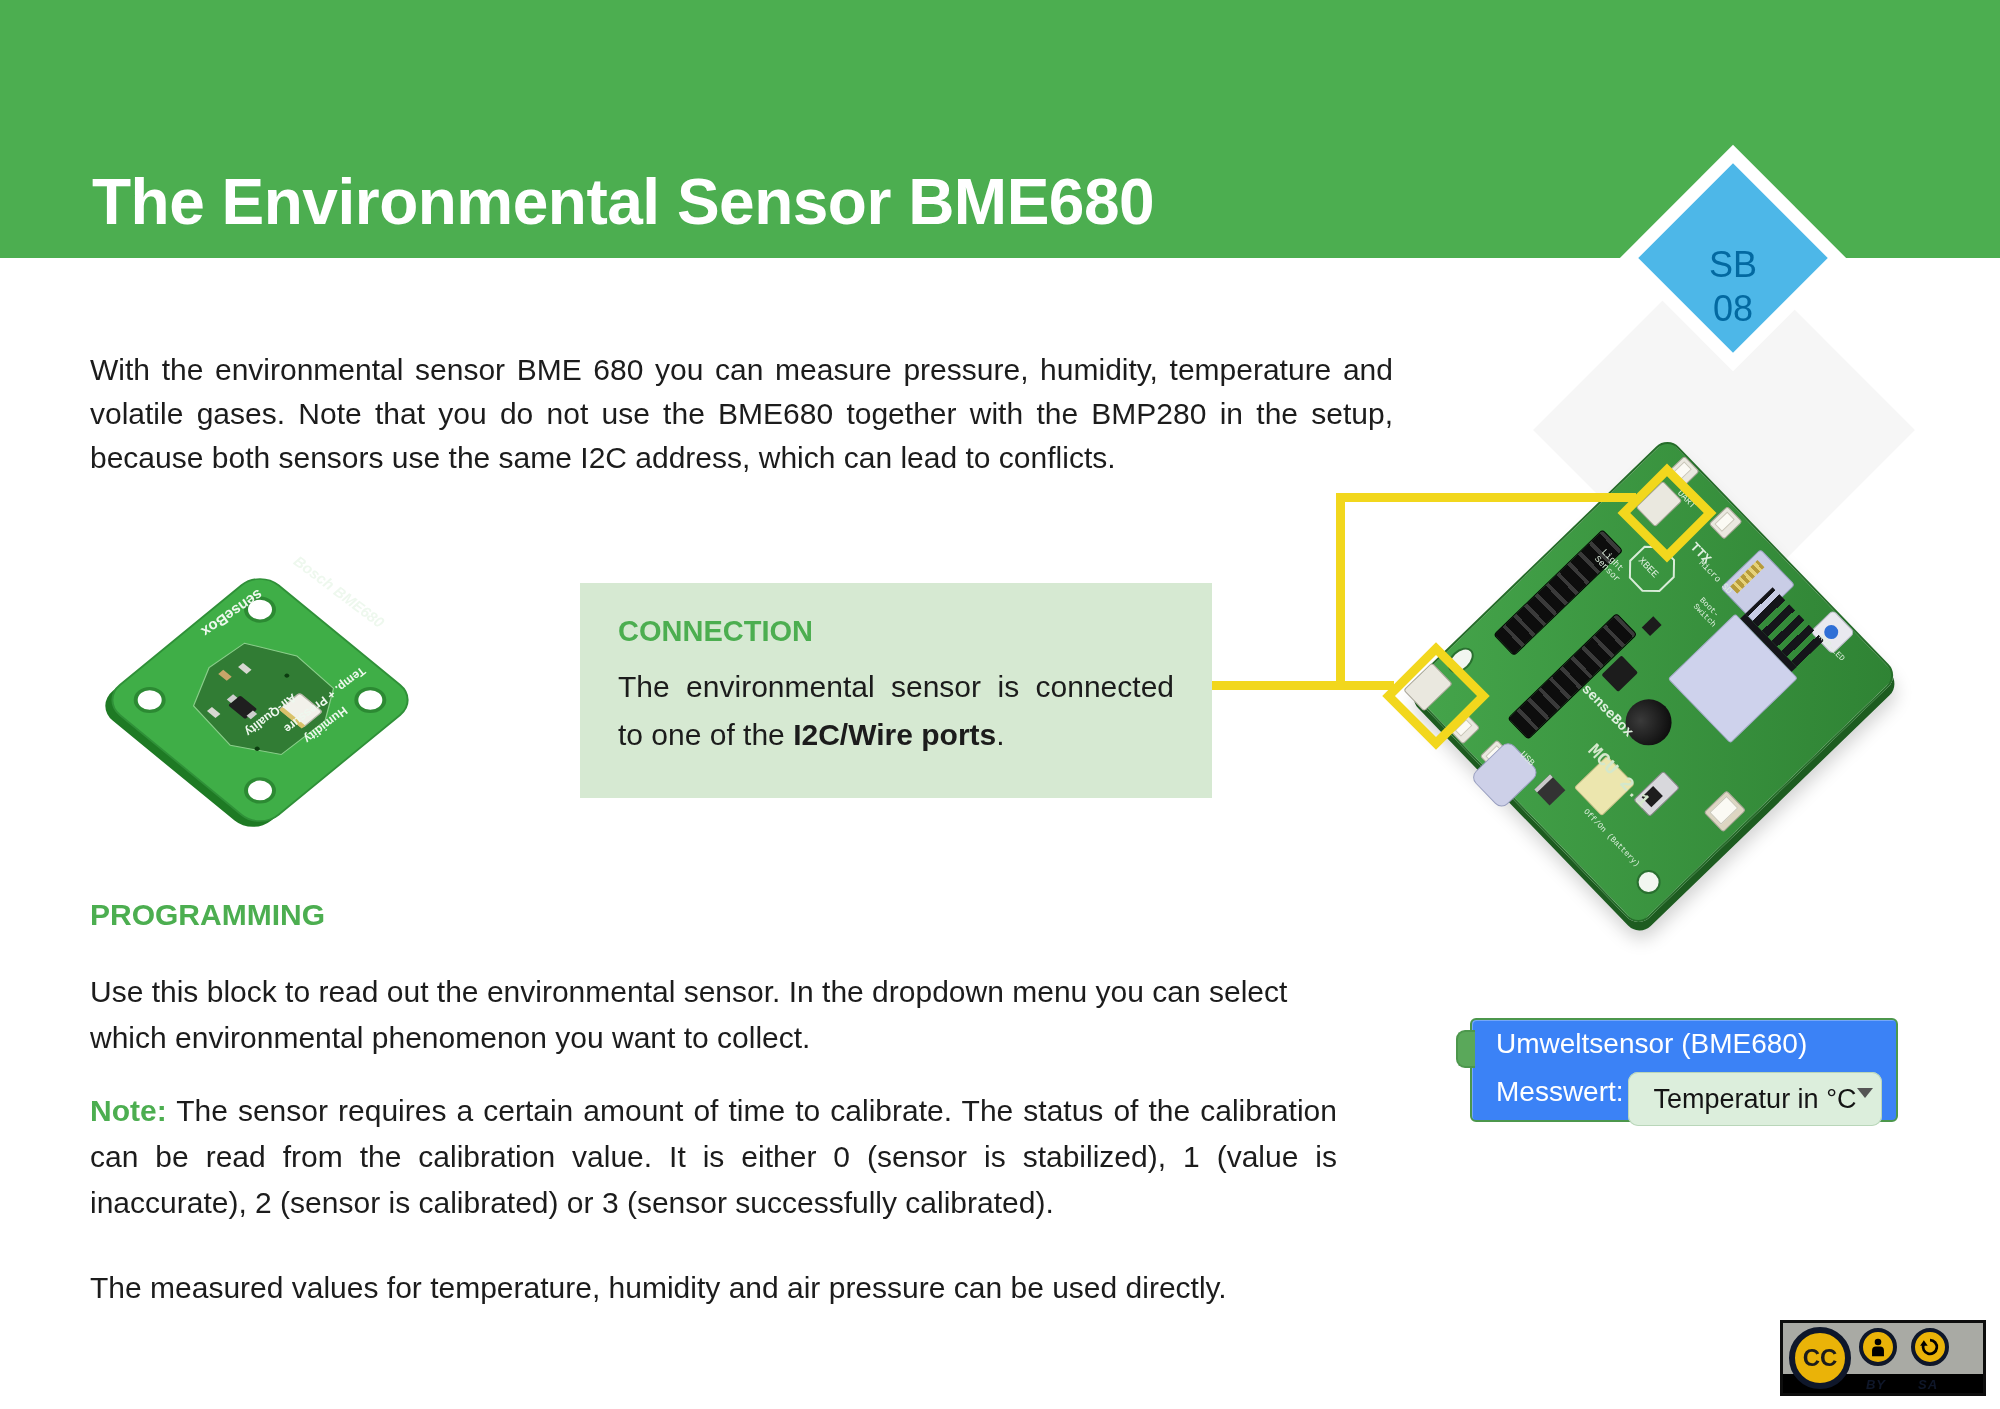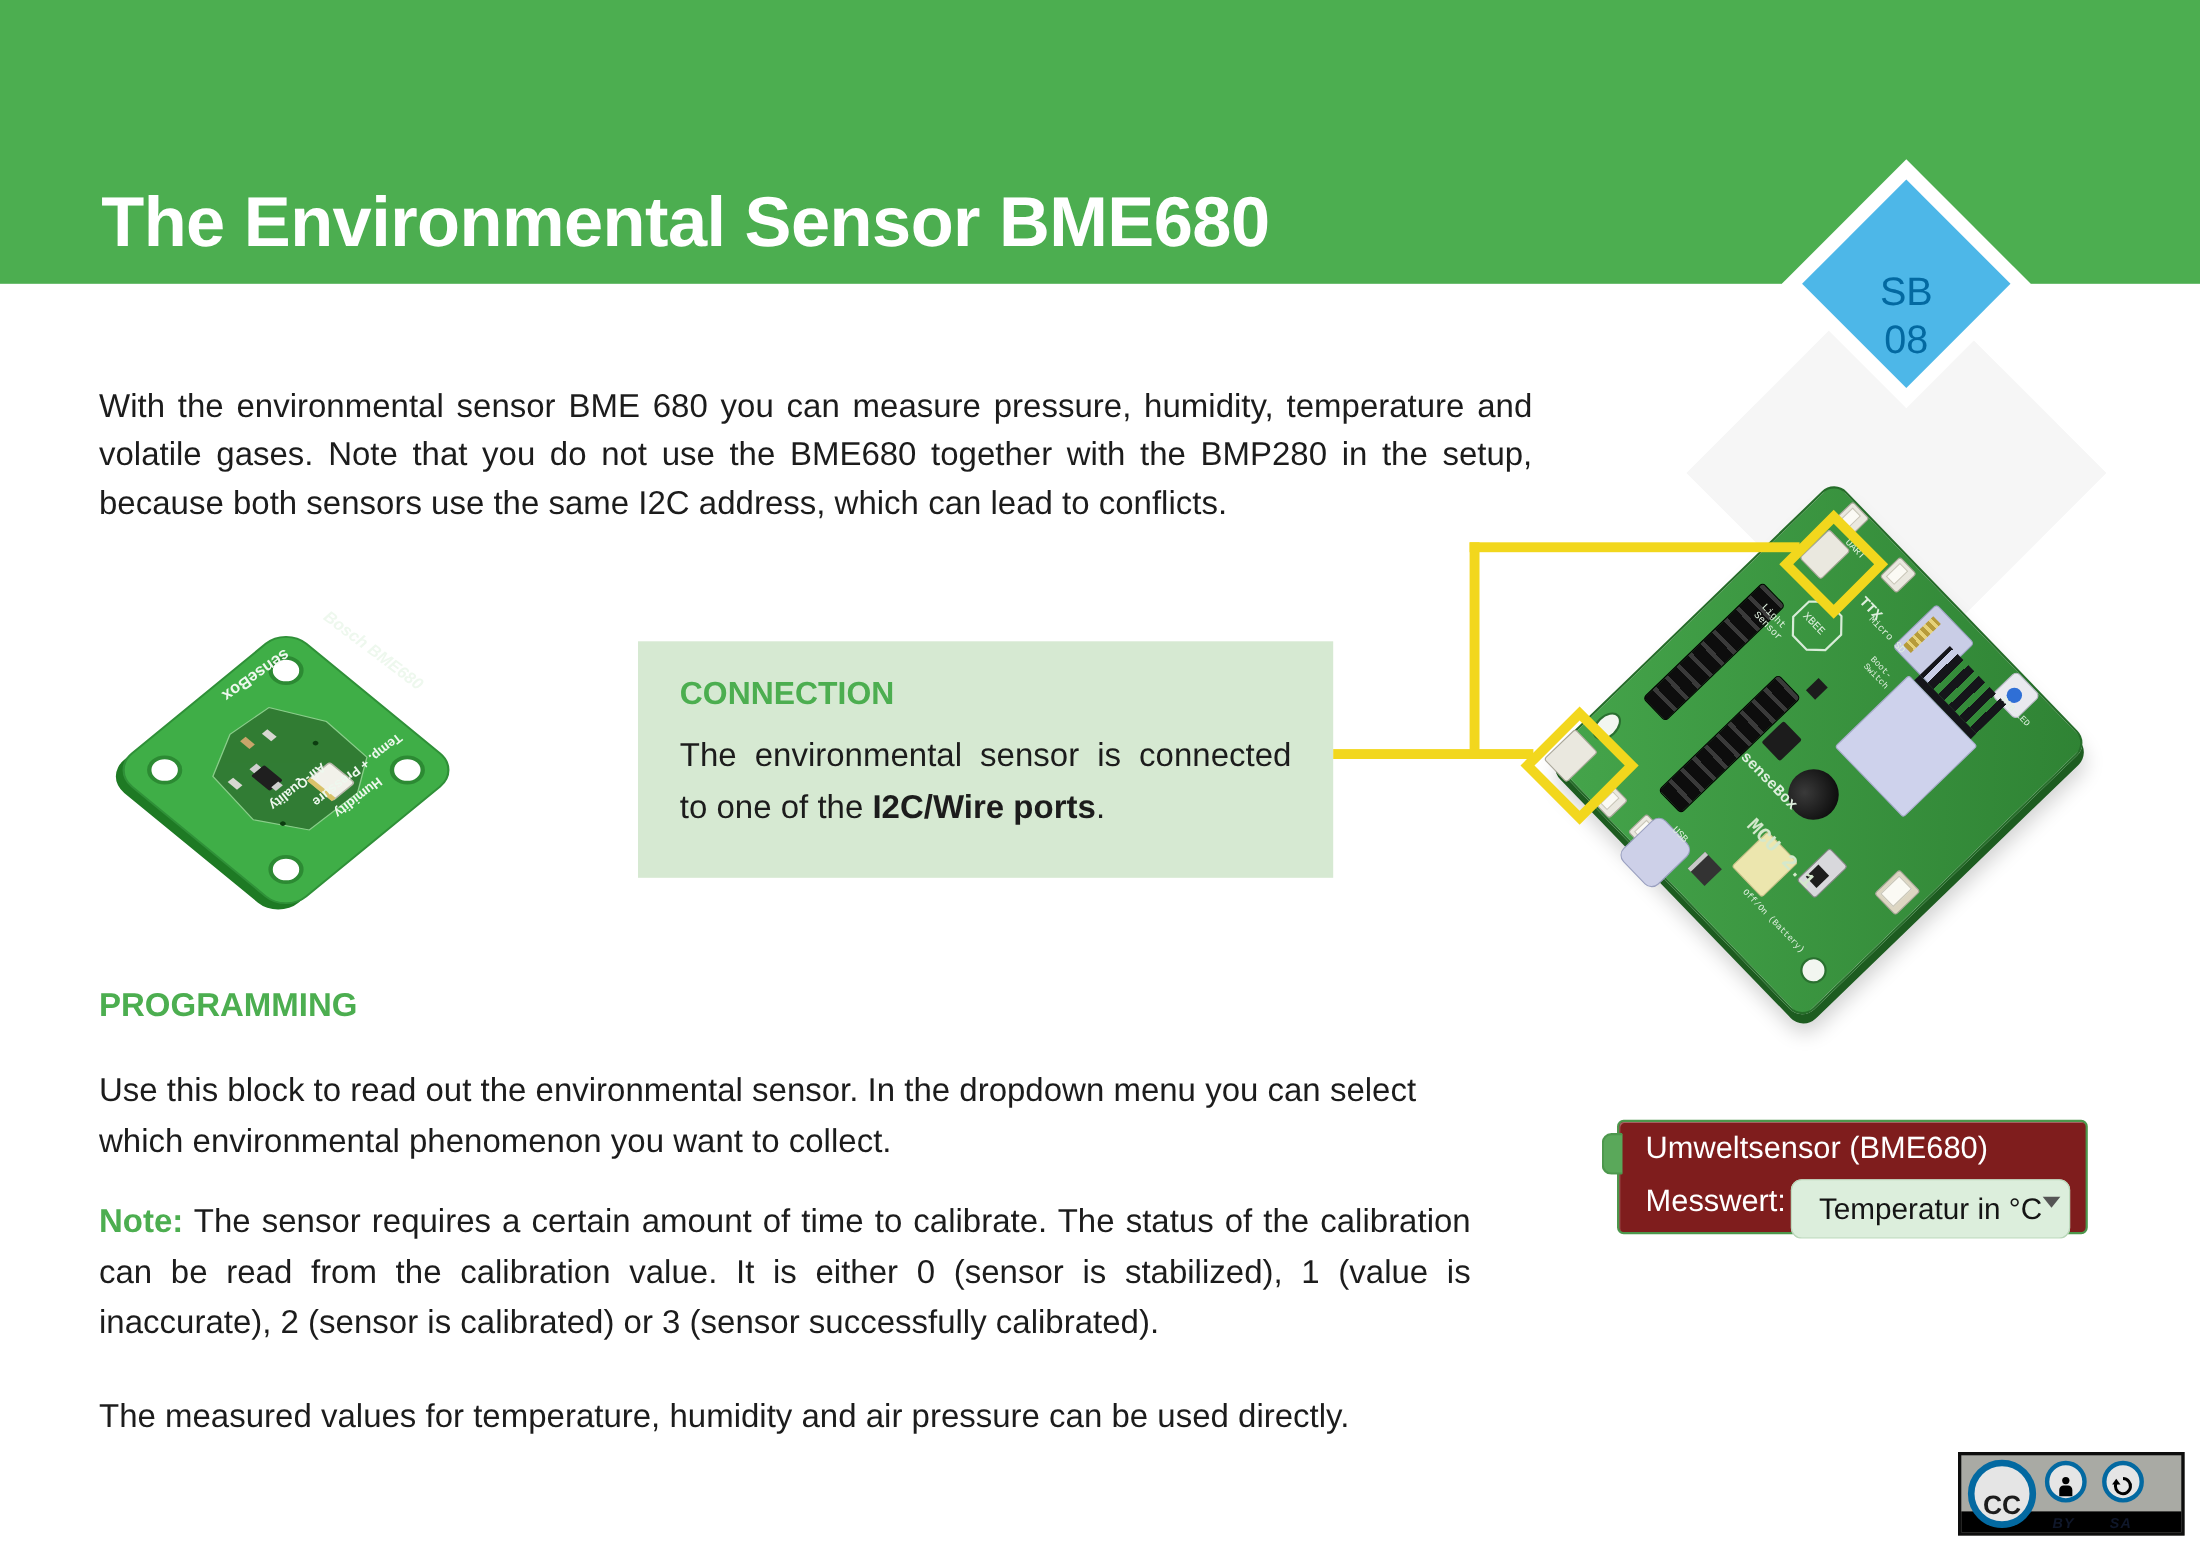--- a/index.html
+++ b/index.html
@@ -55,39 +55,39 @@
             background:linear-gradient(135deg,#45a54b,#2f8334);
             border:2px solid #256d29;box-shadow:-5px 7px 0 #1d5c20, -10px 14px 18px rgba(0,0,0,.18);}
   .hdr-strip{background:repeating-linear-gradient(90deg,#0d0d0d 0 11px,#3a3a3a 11px 15px);
              border-radius:4px;border:1px solid #000;}
   .jst{background:#eae8df;border:1px solid #aaa79a;border-radius:3px;}
   .jst .slot{position:absolute;left:3px;top:3px;right:3px;bottom:6px;background:#fbfaf4;
              border:1px solid #c9c6b8;}
   .bl{position:absolute;color:#dff0df;font-family:"Liberation Mono",monospace;white-space:pre;}
 
   
-  .block{left:1470px;top:1018px;width:424px;height:100px;background:#7f1d1d;
+  .block{left:1470px;top:1018px;width:424px;height:100px;background:#3b82f6;
          border:2px solid #4c974c;border-radius:6px;z-index:3;
          box-shadow:inset 1px 1px 0 rgba(255,255,255,.3);}
   .block-tab{position:absolute;left:-16px;top:10px;width:17px;height:34px;background:#5aa85a;
              border:2px solid #4c974c;border-right:none;border-radius:9px 0 0 9px;}
   .block-title{position:absolute;left:24px;top:8px;color:#ffffff;font-size:28px;}
   .block-field{position:absolute;left:24px;top:56px;color:#ffffff;font-size:28px;}
   .dropdown{position:absolute;left:156px;top:52px;width:254px;height:54px;background:#dceedc;
             border-radius:10px;box-shadow:inset 0 0 0 1px #b9d6b9;display:flex;
             align-items:center;justify-content:center;color:#141414;font-size:27px;}
   .caret{position:absolute;right:9px;top:16px;width:0;height:0;border-left:8px solid transparent;
          border-right:8px solid transparent;border-top:10px solid #555555;}
 
   
   .cc{left:1780px;top:1320px;width:200px;height:70px;background:#a9aaa4;
       border:3px solid #0d0d0d;z-index:3;}
   .cc-strip{position:absolute;left:0;bottom:0;width:100%;height:19px;background:#000;}
-  .cc-circle{position:absolute;border-radius:50%;background:#e5e5e5;border:6px solid #0369a1;
-             display:flex;align-items:flex-end;justify-content:center;}
+  .cc-circle{position:absolute;border-radius:50%;background:#eab308;border:6px solid #0f172a;
+             display:flex;align-items:center;justify-content:center;}
   .cc-main{left:6px;top:4px;width:50px;height:50px;font-size:24px;font-weight:bold;z-index:2;}
   .cc-small{width:30px;height:30px;border-width:4px;top:5px;}
   .cc-sub{position:absolute;bottom:1px;color:#0f172a;font-size:13px;font-weight:bold;width:38px;
           text-align:center;letter-spacing:1px;font-style:italic;}
 </style>
 </head>
 <body>
 
 <div class="abs shadow-diamond"></div>
 

